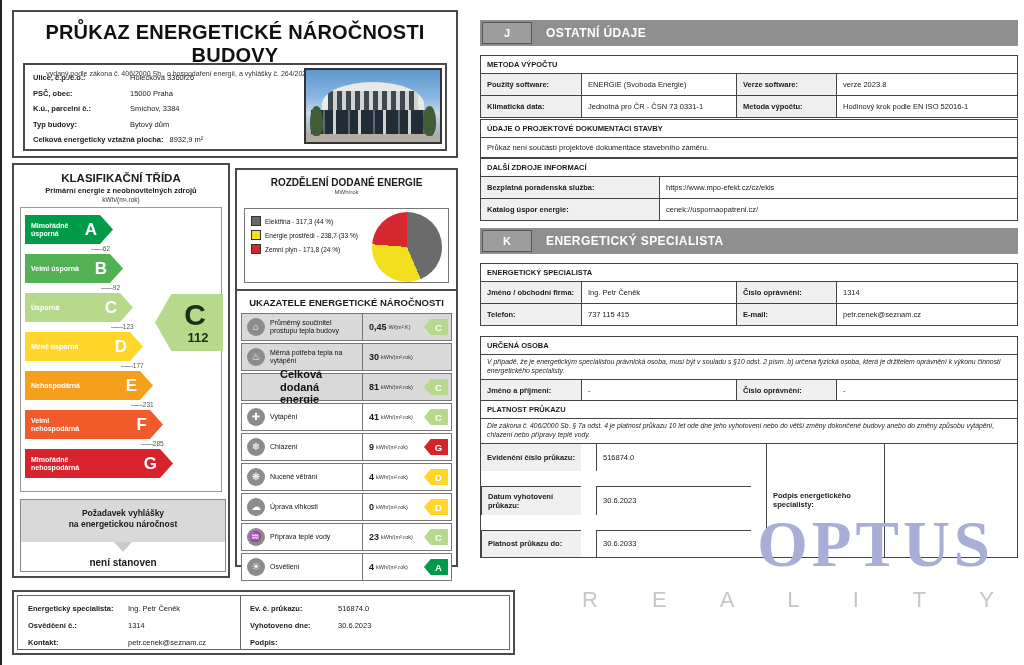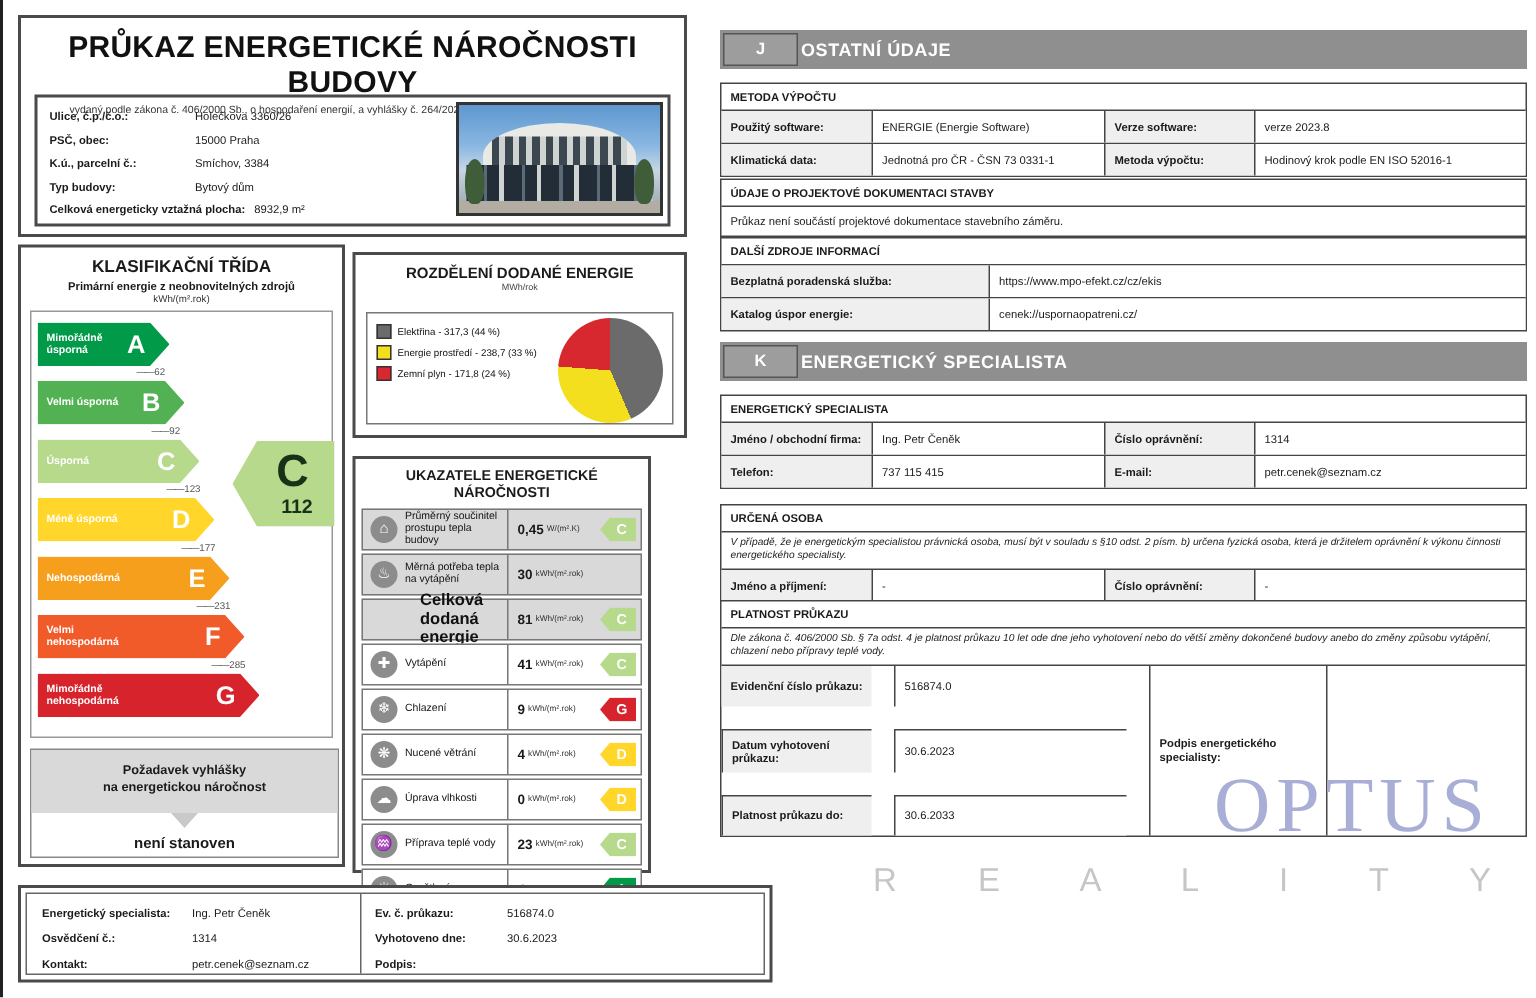--- a/index.html
+++ b/index.html
@@ -49,21 +49,21 @@
   .pie-title{text-align:center;font-weight:bold;font-size:10px;margin-top:7px;}
   .pie-unit{text-align:center;font-size:6px;color:#444;margin-top:1px;}
   .pie-inner{position:absolute;left:7px;top:38px;right:7px;bottom:7px;border:1px solid #777;}
   .legend{position:absolute;left:6px;top:7px;}
   .legend-item{display:flex;align-items:center;margin-bottom:4px;}
   .legend-swatch{width:8px;height:8px;border:1px solid #333;margin-right:4px;flex:0 0 auto;}
   .legend-text{font-size:6.5px;color:#111;}
   .pie{position:absolute;right:6px;top:3px;width:70px;height:70px;border-radius:50%;}
 
   
-  .ind-box{left:233px;top:304px;width:199px;height:278px;padding:3px;}
+  .ind-box{left:233px;top:289px;width:223px;height:278px;padding:3px;}
   .ind-title{text-align:center;font-weight:bold;font-size:9.5px;margin:3px 0 5px 0;}
   .ind-row{position:relative;display:flex;align-items:center;height:26px;border:1px solid #777;margin:0 1px 2px 1px;background:#fff;}
   .ind-row.shaded{background:#d9d9d9;}
   .ind-icon{flex:0 0 28px;display:flex;justify-content:center;}
   .ind-icon .circle{width:18px;height:18px;border-radius:50%;background:#8c8c8c;color:#fff;font-size:10px;line-height:18px;text-align:center;}
   .ind-label{flex:1;font-size:7px;color:#111;line-height:1.15;padding-right:2px;}
   .ind-row.bold-row .ind-label{font-weight:bold;font-size:11px;padding-left:10px;}
   .ind-val{flex:0 0 62px;border-left:1px solid #777;align-self:stretch;display:flex;align-items:center;padding-left:6px;box-sizing:border-box;}
   .ind-val .v{font-weight:bold;font-size:9px;}
   .ind-val .u{font-size:5.5px;color:#333;margin-left:2px;}
@@ -77,39 +77,39 @@
   .f-left{left:0;width:222px;border-right:1px solid #666;}
   .f-right{left:222px;right:0;}
   .f-row{display:flex;font-size:7.5px;margin:8px 0 0 10px;}
   .f-row .fl{font-weight:bold;flex:0 0 100px;}
   .f-right .f-row .fl{flex:0 0 88px;}
 
   
   .right-page{position:absolute;left:478px;top:0;width:538px;height:665px;}
   .sec-bar{position:absolute;left:0;width:538px;height:26px;background:#8f8f8f;display:flex;align-items:center;}
   .sec-letter{width:50px;height:22px;margin-left:2px;background:#9d9d9d;border:1px solid #555;color:#fff;font-weight:bold;font-size:11px;display:flex;align-items:center;justify-content:center;box-sizing:border-box;}
-  .sec-title{color:#fff;font-weight:bold;font-size:12px;padding-left:2px;letter-spacing:.4px;}
+  .sec-title{color:#fff;font-weight:bold;font-size:12px;padding-left:14px;letter-spacing:.4px;}
   .tbl{position:absolute;left:0;width:538px;border:1px solid #444;box-sizing:border-box;background:#fff;}
   .tbl-head{font-weight:bold;font-size:7.5px;padding:4px 6px;}
   .trow{display:grid;border-top:1px solid #444;}
   .cols4{grid-template-columns:100px 155px 100px 181px;}
   .cell{font-size:7.5px;padding:5px 6px;border-left:1px solid #444;display:flex;align-items:center;box-sizing:border-box;min-height:21px;}
   .cell:first-child{border-left:none;}
   .cell.lab{font-weight:bold;background:#efefef;}
   .cell.val{background:#fff;}
   .note{font-size:6.8px;font-style:italic;padding:3px 6px;border-top:1px solid #444;line-height:1.3;color:#222;}
   .freetext{font-size:7.5px;padding:5px 6px;border-top:1px solid #444;}
   .plat-grid{display:grid;grid-template-columns:100px 155px 103px 1fr;border-top:1px solid #444;gap:15px;}
   .plat-grid .cell{border-top:1px solid #444;min-height:27px;}
   .plat-grid .cell.r0{border-top:none;}
   .plat-grid .sign{grid-column:3;grid-row:1/4;border-left:1px solid #444;font-weight:bold;font-size:7.5px;padding:6px;display:flex;align-items:center;box-sizing:border-box;}
   .plat-grid .empty{grid-column:4;grid-row:1/4;border-left:1px solid #444;}
 
   .watermark{position:absolute;right:24px;top:512px;text-align:right;pointer-events:none;}
-  .wm1{font-family:"Liberation Serif", serif;font-weight:normal;font-size:52px;color:#a9aed6;letter-spacing:4px;line-height:1;}
+  .wm1{font-family:"Liberation Serif", serif;font-weight:bold;font-size:65px;color:#a9aed6;letter-spacing:4px;line-height:1;}
   .wm2{font-family:"Liberation Sans", sans-serif;font-size:22px;color:#c6c6c6;letter-spacing:24px;margin-top:10px;margin-right:-24px;}
 </style>
 </head>
 <body>
 
 <div class="canvas">
 
   <div class="box title-box">
     <div class="main-title">PRŮKAZ ENERGETICKÉ NÁROČNOSTI BUDOVY</div>
     <div class="main-subtitle">vydaný podle zákona č. 406/2000 Sb., o hospodaření energií, a vyhlášky č. 264/2020 Sb., o energetické náročnosti budov</div>
@@ -396,21 +396,21 @@
 
     <div class="sec-bar" style="top:20px">
       <div class="sec-letter">J</div>
       <div class="sec-title">OSTATNÍ ÚDAJE</div>
     </div>
 
     <div class="tbl" style="top:55px">
       <div class="tbl-head">METODA VÝPOČTU</div>
       <div class="trow cols4">
         <div class="cell lab">Použitý software:</div>
-        <div class="cell val">ENERGIE (Energie Software)</div>
+        <div class="cell val">ENERGIE (Svoboda Energie)</div>
         <div class="cell lab">Verze software:</div>
         <div class="cell val">verze 2023.8</div>
       </div>
       <div class="trow cols4">
         <div class="cell lab">Klimatická data:</div>
         <div class="cell val">Jednotná pro ČR - ČSN 73 0331-1</div>
         <div class="cell lab">Metoda výpočtu:</div>
         <div class="cell val">Hodinový krok podle EN ISO 52016-1</div>
       </div>
     </div>

